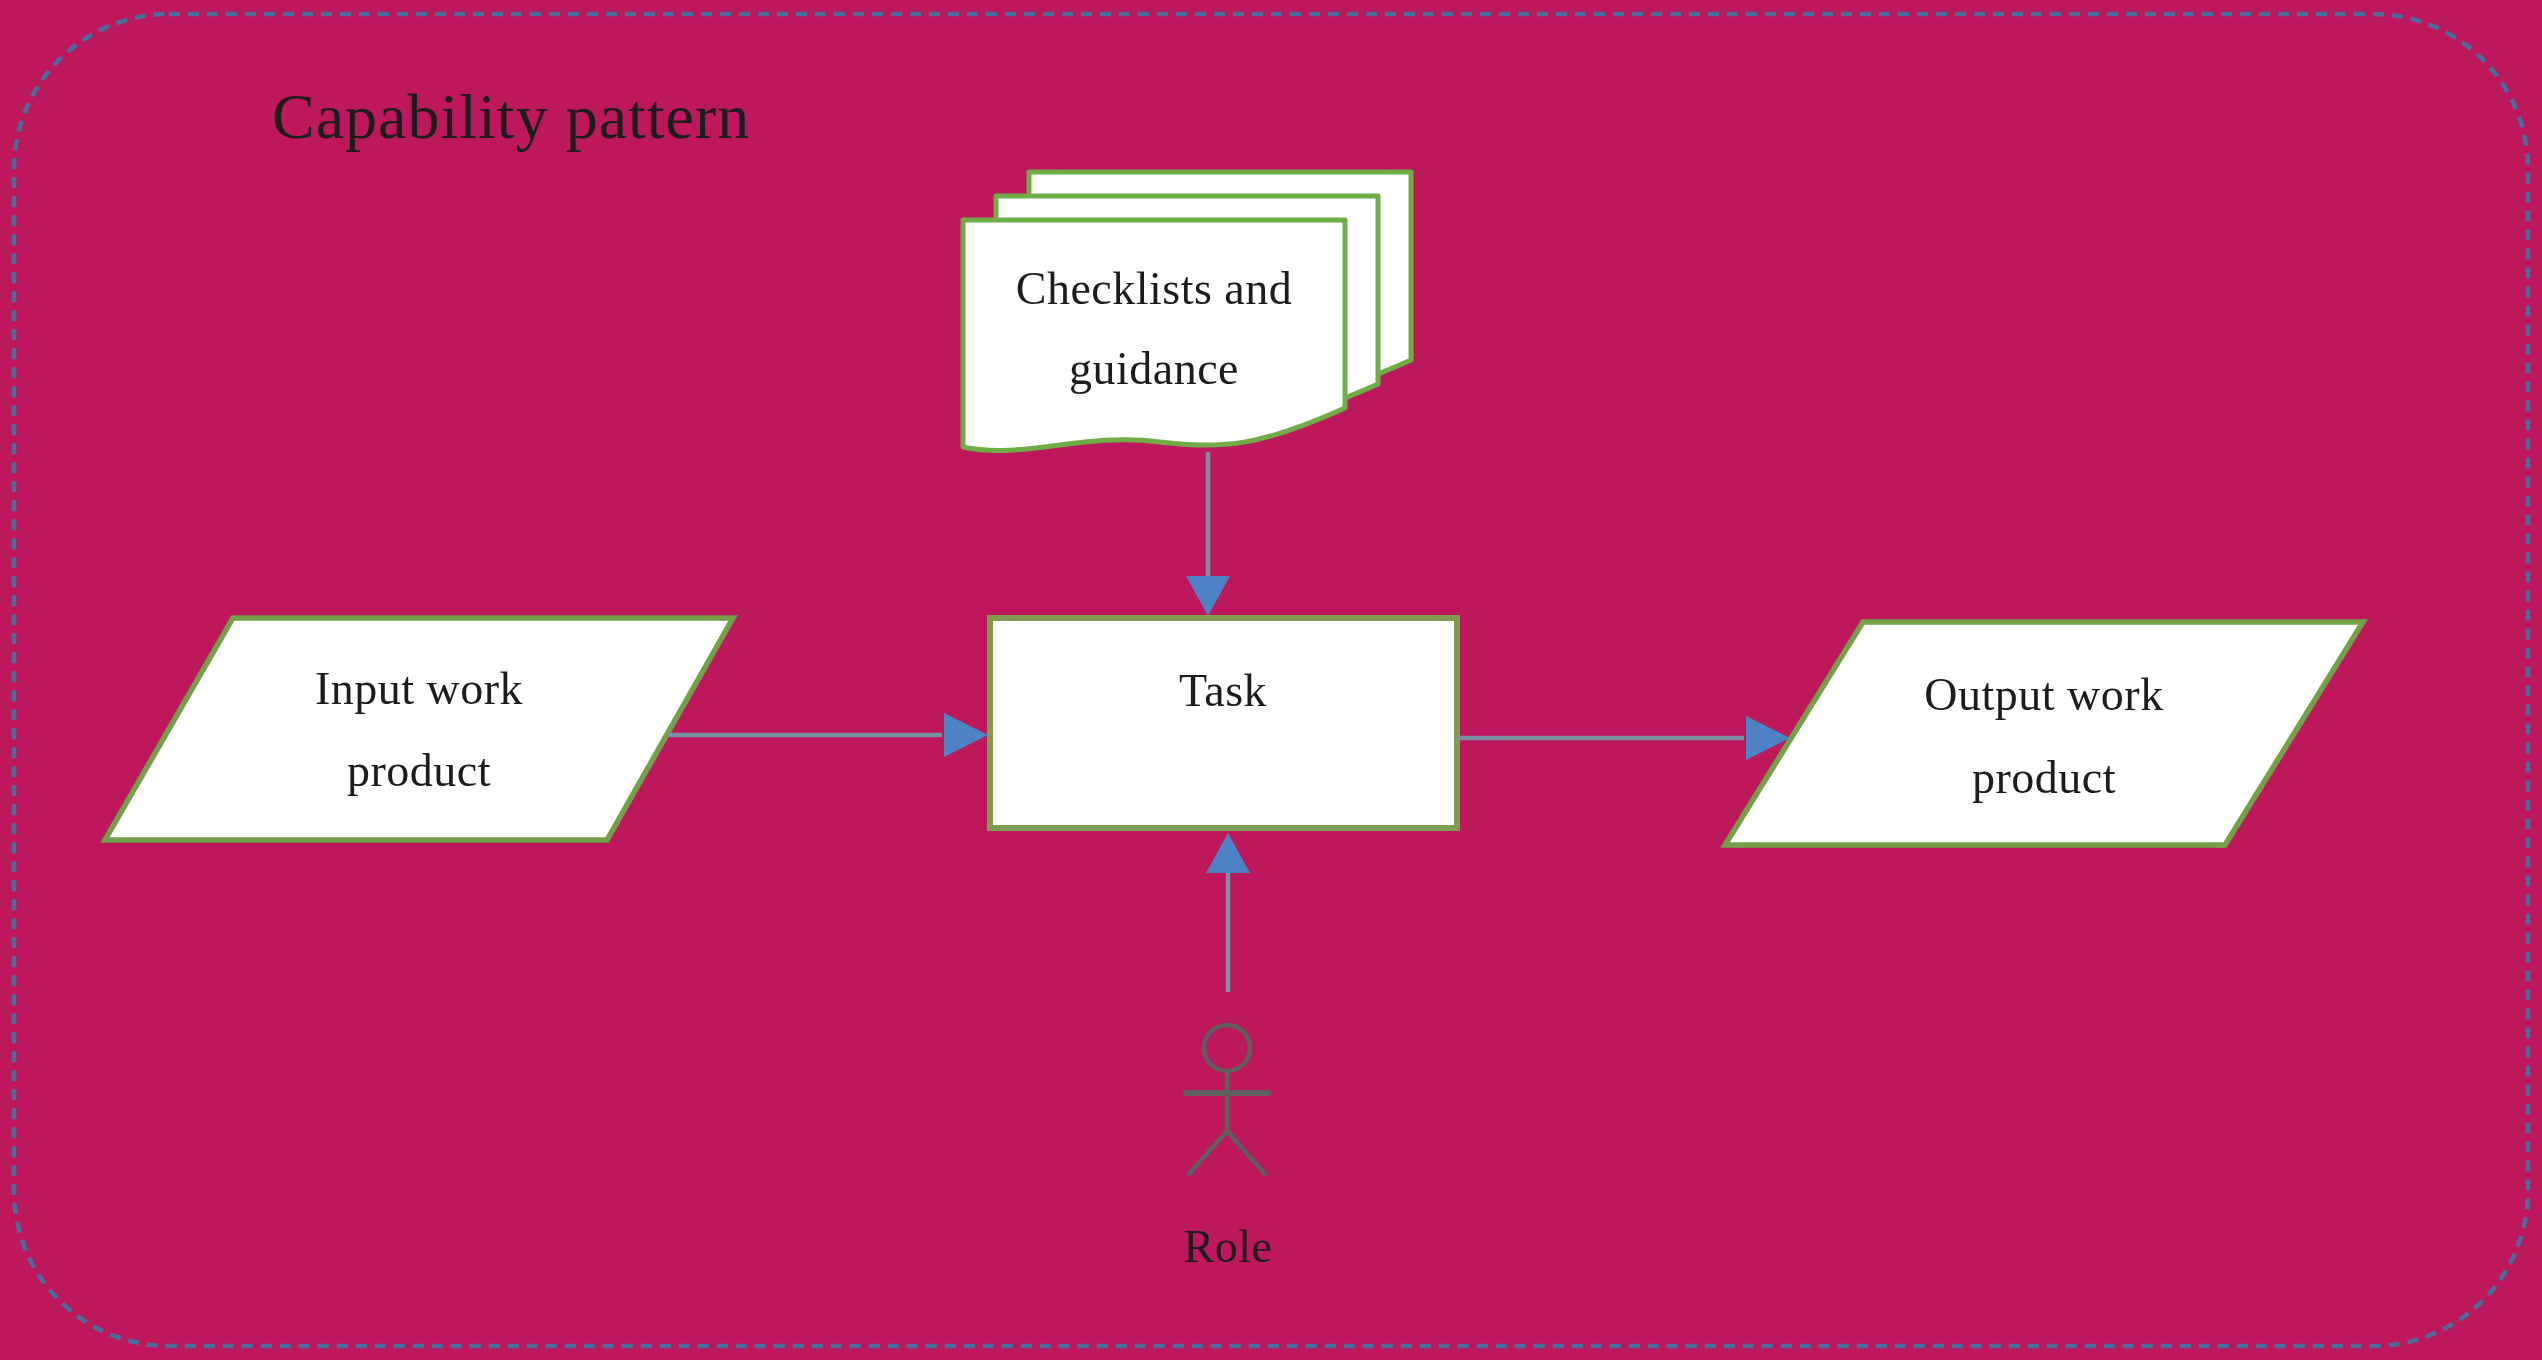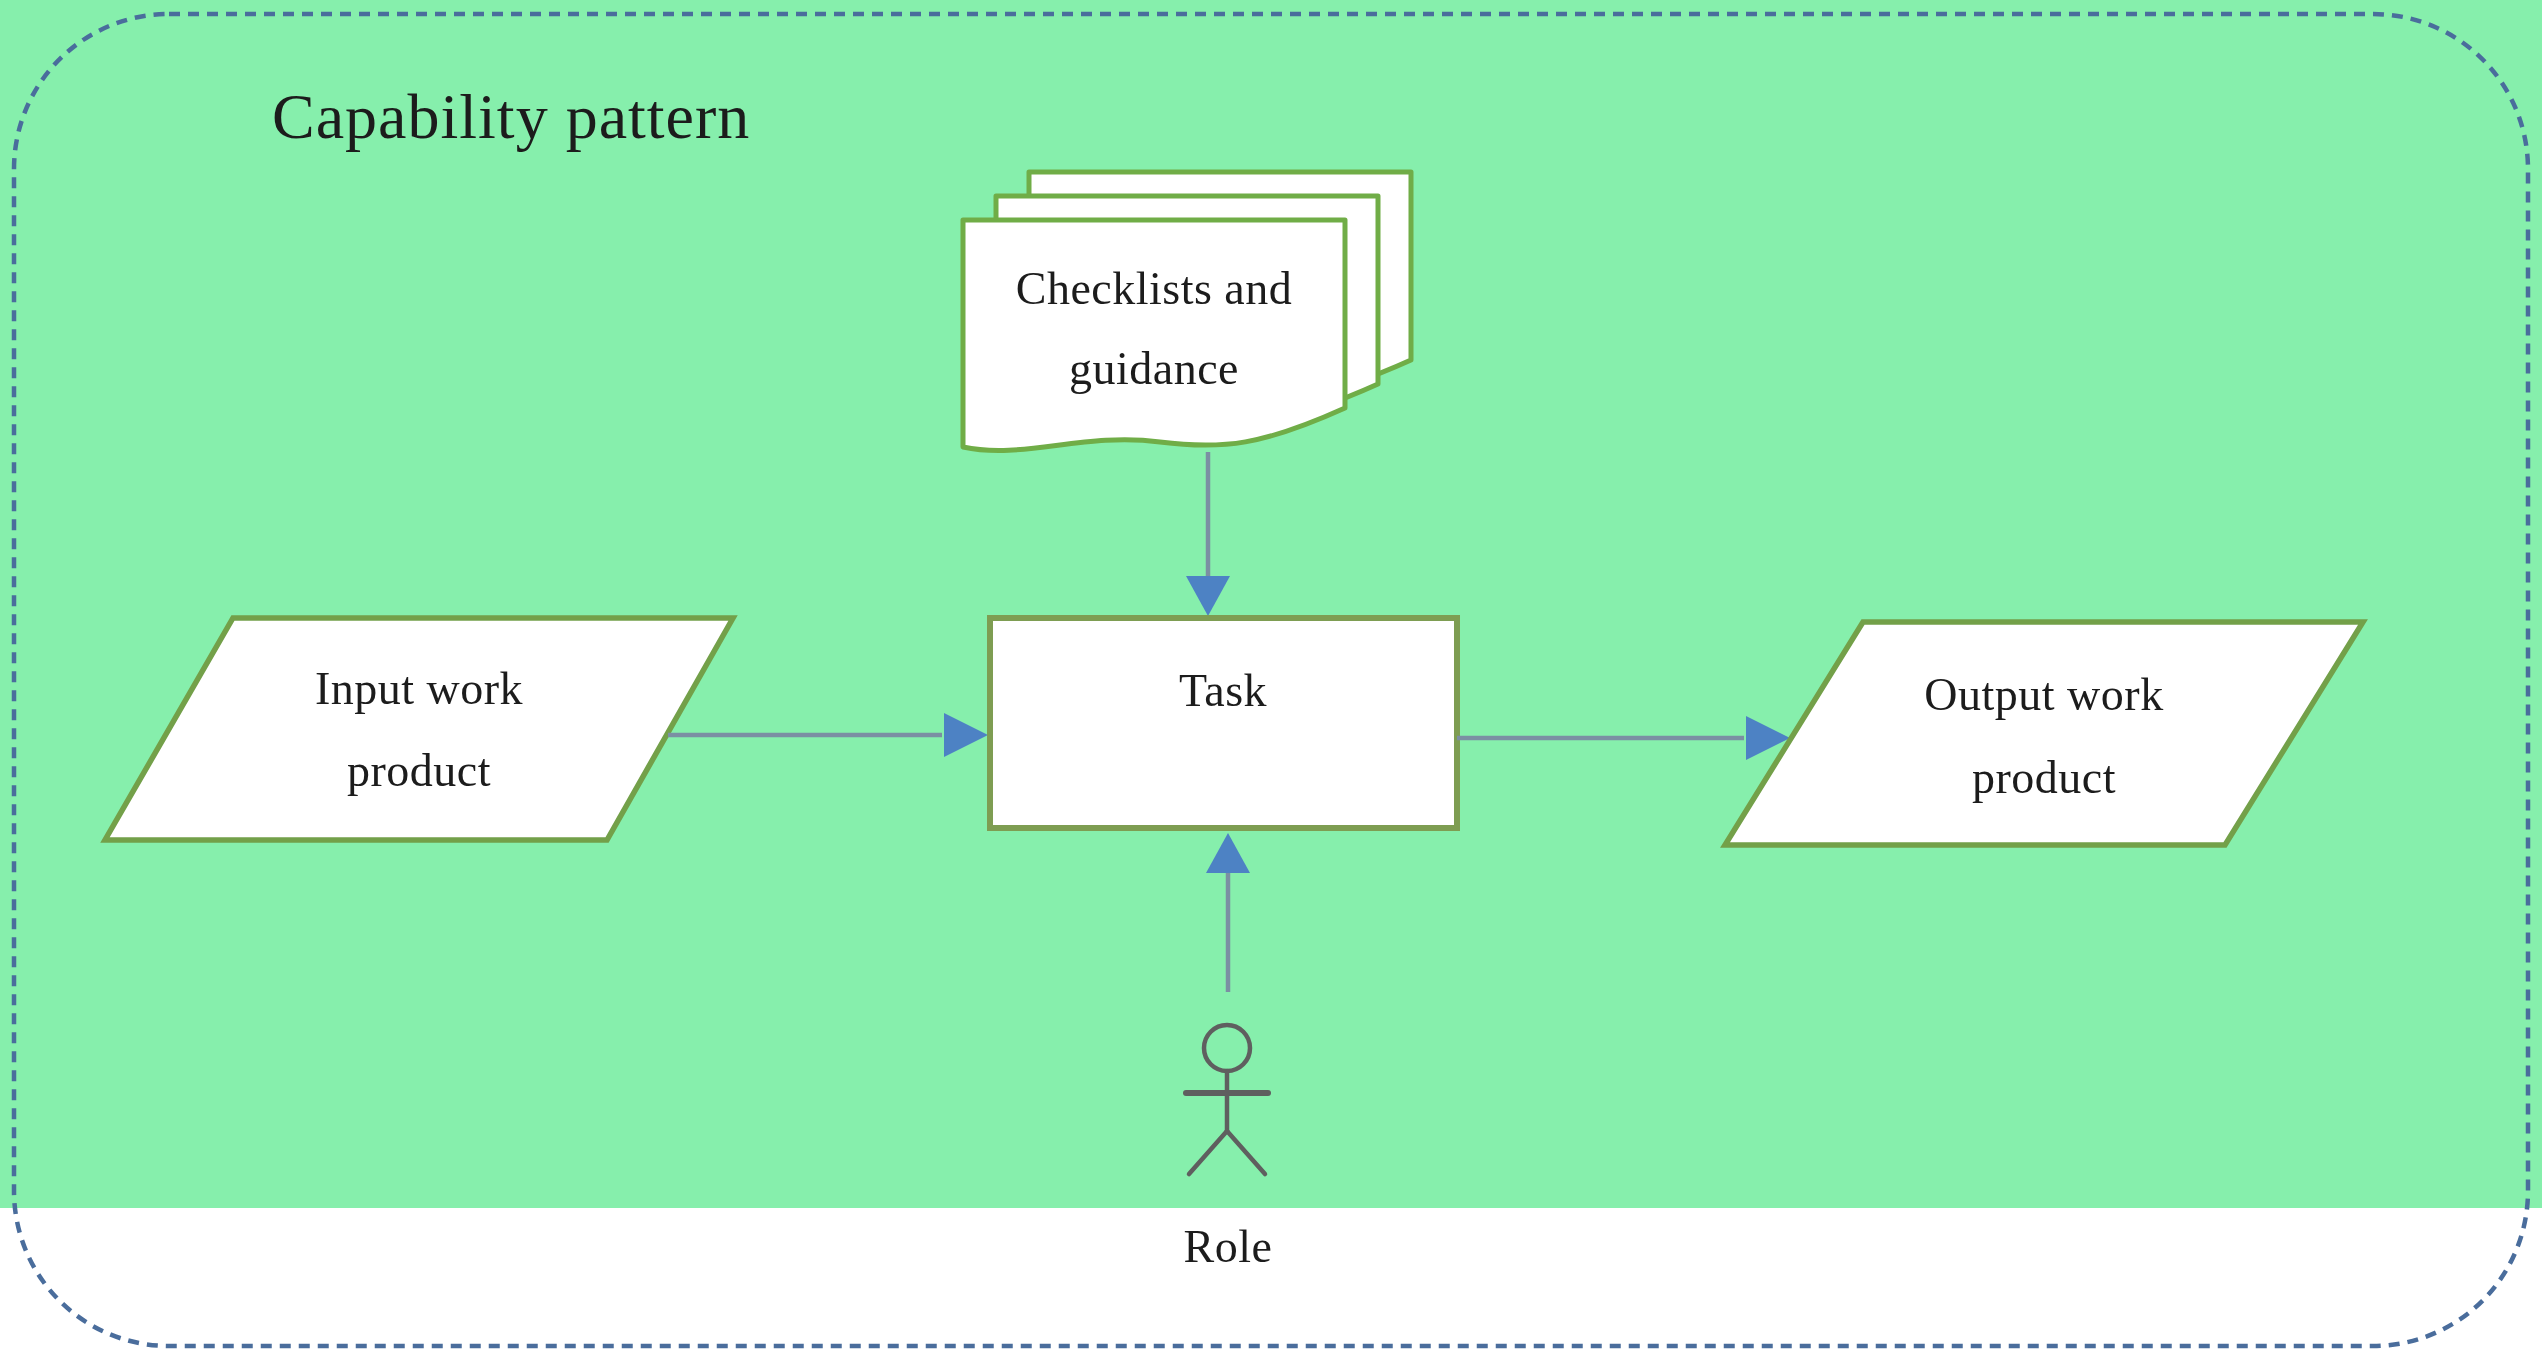--- a/index.html
+++ b/index.html
@@ -6,22 +6,22 @@
     margin: 0;
     padding: 0;
     background: #ffffff;
     width: 2542px;
     height: 1360px;
     overflow: hidden;
   }
   .stage {
     position: relative;
     width: 2542px;
-    height: 1208px;
-    background: #86efac;
+    height: 1360px;
+    background: #be185d;
     text-align: center;
   }
   svg {
     display: block;
     font-family: "Liberation Serif", "DejaVu Serif", serif;
   }
   .diagram-title {
     font-size: 64px;
     fill: #1c1c1c;
     letter-spacing: 1px;

